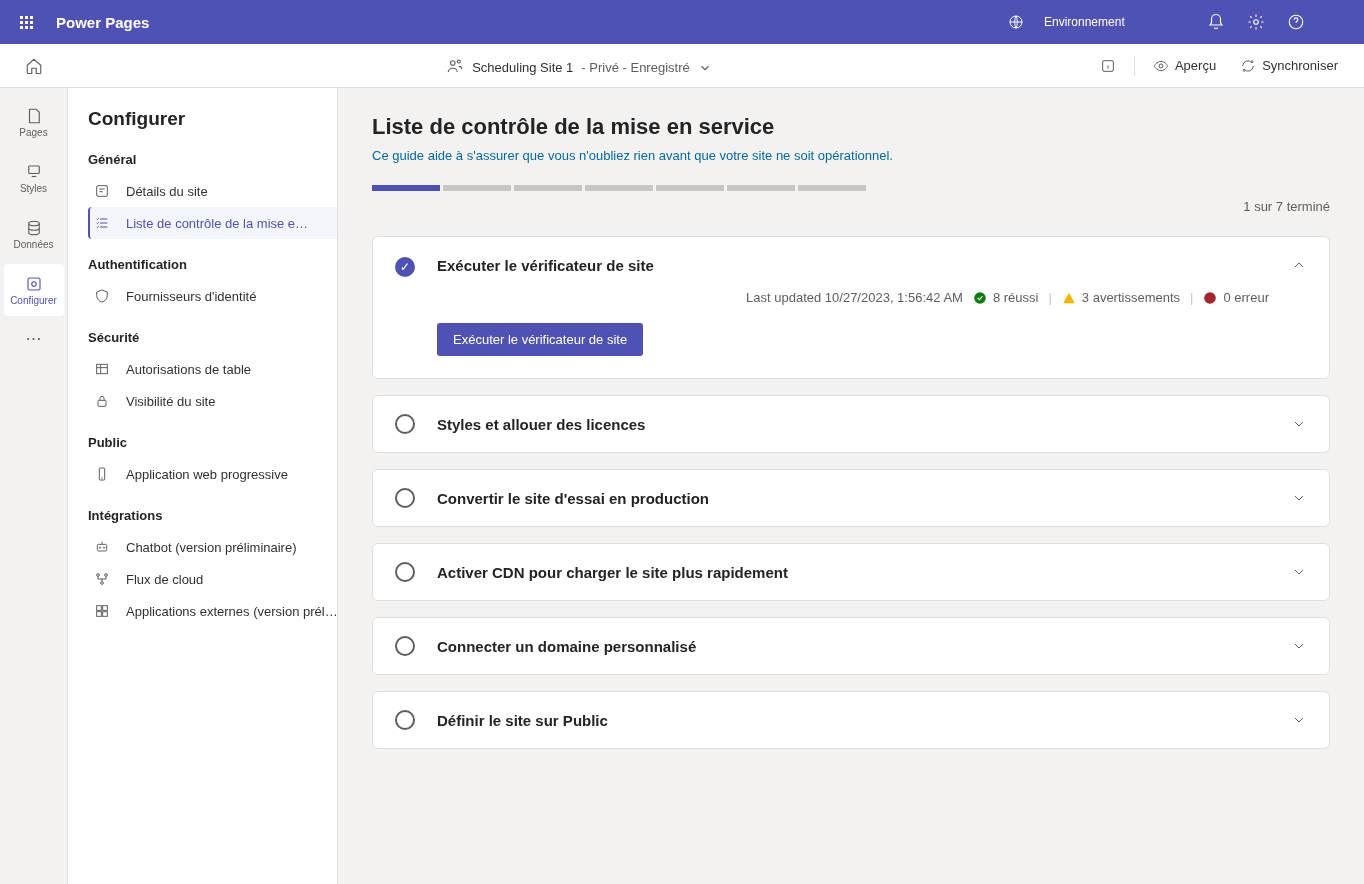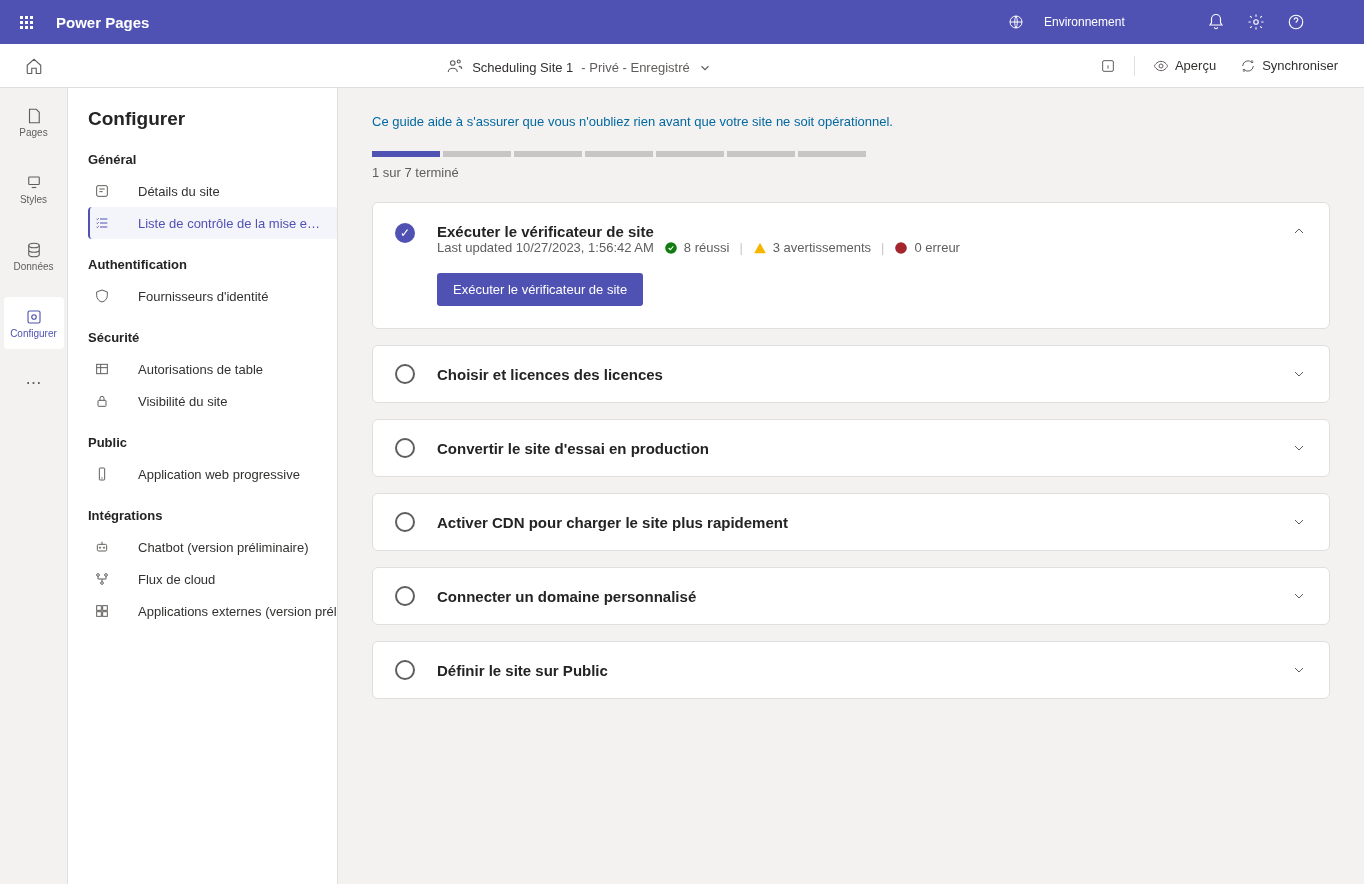--- a/index.html
+++ b/index.html
@@ -22,53 +22,53 @@
 .home-btn svg { width: 18px; height: 18px; stroke: #605e5c; fill: none; stroke-width: 1.5; }
 .sub-center { flex: 1; display: flex; align-items: flex-end; justify-content: center; gap: 8px; color: #605e5c; font-size: 13px; }
 .sub-center .site-name { color: #323130; }
 .sub-right { display: flex; align-items: center; gap: 4px; padding-right: 16px; height: 44px; }
 .sub-action { display: flex; align-items: center; gap: 6px; padding: 0 10px; height: 32px; font-size: 13px; color: #323130; cursor: pointer; }
 .sub-action svg { width: 16px; height: 16px; stroke: #605e5c; fill: none; stroke-width: 1.5; }
 .sub-divider { width: 1px; height: 20px; background: #e1dfdd; margin: 0 4px; }
 
 .body { display: flex; height: calc(884px - 88px); }
 
-.rail { width: 68px; background: #f3f2f1; border-right: 1px solid #e1dfdd; display: flex; flex-direction: column; align-items: center; padding-top: 6px; gap: 11px; }
+.rail { width: 68px; background: #f3f2f1; border-right: 1px solid #e1dfdd; display: flex; flex-direction: column; align-items: center; padding-top: 6px; }
 .rail-item { width: 60px; height: 52px; display: flex; flex-direction: column; align-items: center; justify-content: center; gap: 2px; cursor: pointer; color: #605e5c; font-size: 10px; border-radius: 4px; margin: 2px 0; }
 .rail-item svg { width: 18px; height: 18px; stroke: #605e5c; fill: none; stroke-width: 1.5; }
 .rail-item.active { background: #fff; color: #4f52b2; }
 .rail-item.active svg { stroke: #4f52b2; }
 .rail-more { width: 60px; height: 40px; display: flex; align-items: center; justify-content: center; cursor: pointer; color: #605e5c; font-size: 16px; }
 
 .sidebar { width: 270px; background: #fff; border-right: 1px solid #e1dfdd; padding: 20px 0 0 20px; overflow-y: auto; }
 .sidebar-title { font-size: 19px; font-weight: 600; color: #242424; margin-bottom: 22px; }
 .sb-group { margin-bottom: 18px; }
 .sb-group-label { font-size: 13px; font-weight: 600; color: #242424; margin-bottom: 8px; }
-.sb-item { display: flex; align-items: center; gap: 28px; padding: 8px 10px 8px 6px; font-size: 13px; color: #323130; cursor: pointer; border-radius: 4px 0 0 4px; white-space: nowrap; overflow: hidden; text-overflow: ellipsis; }
+.sb-item { display: flex; align-items: center; gap: 16px; padding: 8px 10px 8px 6px; font-size: 13px; color: #323130; cursor: pointer; border-radius: 4px 0 0 4px; white-space: nowrap; overflow: hidden; text-overflow: ellipsis; }
 .sb-item svg { width: 16px; height: 16px; stroke: #605e5c; fill: none; stroke-width: 1.5; flex-shrink: 0; }
 .sb-item.active { background: #f4f4fb; color: #4f52b2; border-left: 2px solid #4f52b2; padding-left: 4px; }
 .sb-item.active svg { stroke: #4f52b2; }
 
 .main { flex: 1; padding: 26px 34px; overflow-y: auto; }
 .main-title { font-size: 22px; font-weight: 600; color: #242424; margin-bottom: 8px; }
 .main-desc { font-size: 13px; color: #0369a1; margin-bottom: 22px; }
 .progress { display: flex; gap: 3px; margin-bottom: 8px; }
 .progress-seg { height: 6px; flex: 0 0 68px; background: #c8c6c4; }
 .progress-seg.done { background: #4f52b2; }
-.progress-text { font-size: 13px; color: #605e5c; margin-bottom: 22px; }
+.progress-text { font-size: 13px; color: #605e5c; margin-bottom: 22px; text-align: right; }
 
 .card { background: #fff; border: 1px solid #e1dfdd; border-radius: 6px; margin-bottom: 16px; padding: 18px 22px; display: flex; align-items: center; gap: 22px; cursor: pointer; }
 .card.expanded { align-items: flex-start; padding: 20px 22px 22px; cursor: default; }
 .card-status { width: 20px; height: 20px; flex-shrink: 0; display: flex; align-items: center; justify-content: center; }
 .card-status.ring { border: 2px solid #605e5c; border-radius: 50%; }
 .card-status.check { background: #4f52b2; border-radius: 50%; color: #fff; font-size: 12px; }
 .card-content { flex: 1; }
 .card-title { font-size: 15px; font-weight: 600; color: #242424; }
 .card-subtitle { font-size: 13px; color: #605e5c; margin-top: 4px; }
-.card-meta { display: flex; align-items: center; gap: 10px; font-size: 13px; color: #605e5c; }
+.card-meta { display: flex; align-items: center; gap: 10px; margin-top: 16px; font-size: 13px; color: #605e5c; justify-content: flex-end; }
 .card-meta .sep { color: #c8c6c4; }
 .badge { display: inline-flex; align-items: center; gap: 6px; }
 .badge-icon { width: 14px; height: 14px; }
 .btn-primary { margin-top: 18px; background: #4f52b2; color: #fff; border: none; padding: 9px 16px; font-size: 13px; border-radius: 3px; cursor: pointer; }
 .card-chevron { width: 16px; height: 16px; flex-shrink: 0; }
 .card-chevron svg { stroke: #605e5c; stroke-width: 1.5; fill: none; }
 </style>
 </head>
 <body>
 
@@ -276,20 +276,21 @@
             <rect x="13" y="4" width="7" height="7"></rect>
             <rect x="4" y="13" width="7" height="7"></rect>
             <rect x="13" y="13" width="7" height="7"></rect>
           </svg>
           <span>Applications externes (version prél…</span>
         </div>
     </div>
   </div>
 
   <div class="main">
+    <div class="main-title">Liste de contrôle de la mise en service</div>
     <div class="main-desc">Ce guide aide à s'assurer que vous n'oubliez rien avant que votre site ne soit opérationnel.</div>
     <div class="progress">
       <div class="progress-seg done"></div>
         <div class="progress-seg"></div>
         <div class="progress-seg"></div>
         <div class="progress-seg"></div>
         <div class="progress-seg"></div>
         <div class="progress-seg"></div>
         <div class="progress-seg"></div>
     </div>
@@ -326,21 +327,21 @@
         <button class="btn-primary">Exécuter le vérificateur de site</button>
       </div>
       <div class="card-chevron"><svg viewBox="0 0 24 24">
             <path d="M6 15l6-6 6 6"></path>
           </svg></div>
     </div>
 
     <div class="card">
       <div class="card-status ring"></div>
       <div class="card-content">
-          <div class="card-title">Choisir et licences des licences</div>
+          <div class="card-title">Styles et allouer des licences</div>
         </div>
       <div class="card-chevron"><svg viewBox="0 0 24 24">
             <path d="M6 9l6 6 6-6"></path>
           </svg></div>
     </div>
 
     <div class="card">
       <div class="card-status ring"></div>
       <div class="card-content">
           <div class="card-title">Convertir le site d'essai en production</div>

